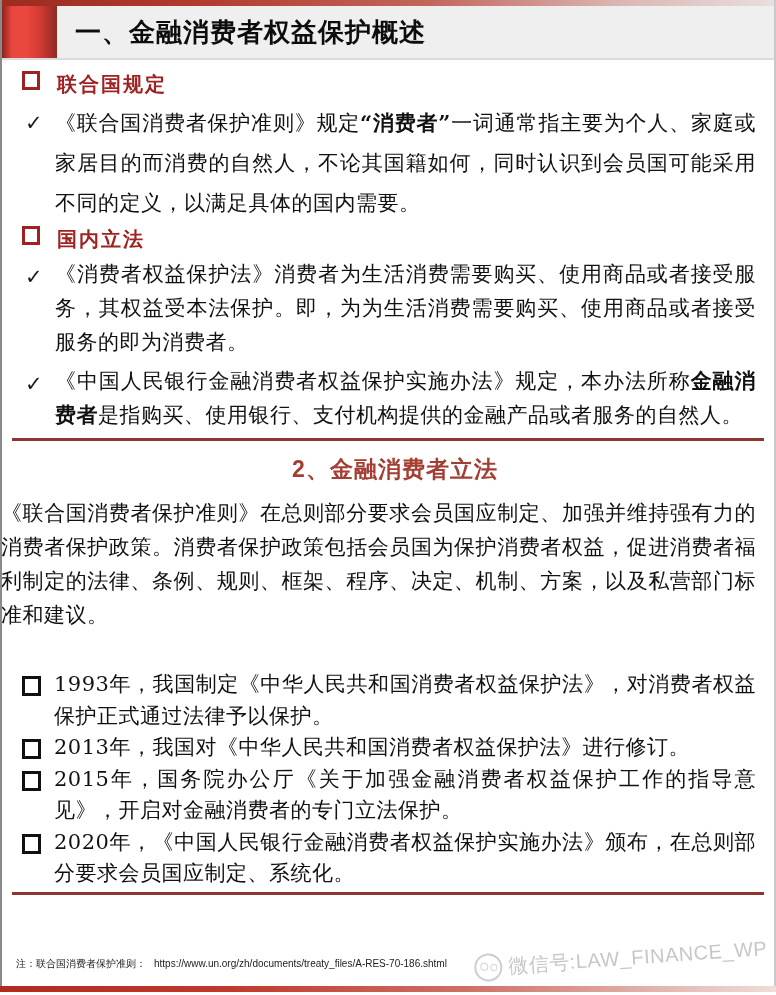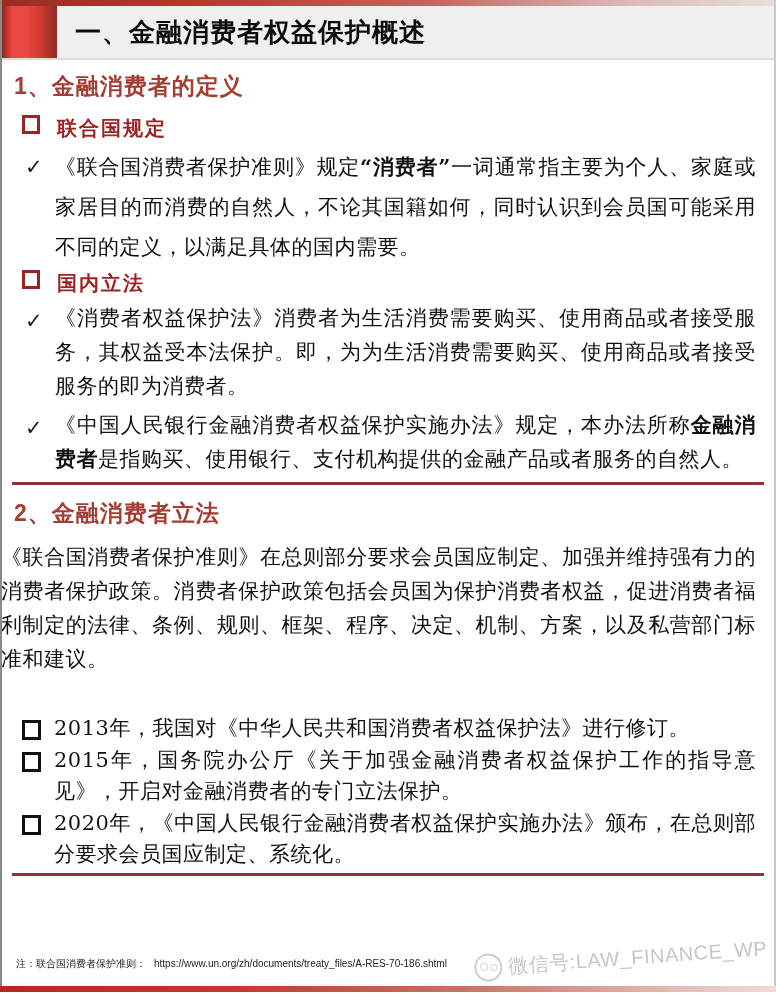--- a/index.html
+++ b/index.html
@@ -40,21 +40,21 @@
     font-family:"Liberation Sans", sans-serif;
     font-weight:bold;font-size:26px;color:#0d0d0d;letter-spacing:1px;
   }
   
   .content{position:absolute;top:58px;left:0;width:776px;}
   .h-red{
     font-family:"Liberation Sans", sans-serif;
     font-weight:bold;font-size:23px;color:#A43E32;
     margin:13px 0 0 14px;line-height:31px;letter-spacing:1px;
   }
-  .h2-red{}
+  .h2-red{text-align:center;}
   .subhead{
     display:flex;align-items:flex-start;margin:13px 0 0 22px;height:27px;
   }
   .subhead .sq{
     width:12px;height:13px;border:3px solid #9E2222;margin-right:17px;flex:0 0 auto;
   }
   .subhead .lbl{
     font-size:20px;font-weight:bold;color:#9E2222;letter-spacing:2px;
   }
   .check-item{
@@ -120,21 +120,20 @@
 
   <div class="top-bar"></div>
 
   <div class="header">
     <div class="header-accent"></div>
     <div class="header-title">一、金融消费者权益保护概述</div>
   </div>
 
   <div class="content">
 
-    <div class="h-red">1、金融消费者的定义</div>
 
     <div class="subhead">
       <span class="sq"></span>
       <span class="lbl">联合国规定</span>
     </div>
 
     <div class="check-item">
       <span class="mark">✓</span>
       <div class="txt"><span>《联合国消费者保护准则》规定</span><b>“消费者”</b><span>一词通常指主要为个人、家庭或家居目的而消费的自然人，不论其国籍如何，同时认识到会员国可能采用不同的定义，以满足具体的国内需要。</span></div>
     </div>
@@ -156,20 +155,24 @@
 
     <div class="divider"></div>
 
     <div class="h-red h2-red">2、金融消费者立法</div>
 
     <div class="intro">《联合国消费者保护准则》在总则部分要求会员国应制定、加强并维持强有力的消费者保护政策。消费者保护政策包括会员国为保护消费者权益，促进消费者福利制定的法律、条例、规则、框架、程序、决定、机制、方案，以及私营部门标准和建议。</div>
 
     <div class="timeline">
       <div class="tl-item">
         <span class="sq"></span>
+        <div class="txt">1993年，我国制定《中华人民共和国消费者权益保护法》，对消费者权益保护正式通过法律予以保护。</div>
+      </div>
+      <div class="tl-item">
+        <span class="sq"></span>
         <div class="txt">2013年，我国对《中华人民共和国消费者权益保护法》进行修订。</div>
       </div>
       <div class="tl-item">
         <span class="sq"></span>
         <div class="txt">2015年，国务院办公厅《关于加强金融消费者权益保护工作的指导意见》，开启对金融消费者的专门立法保护。</div>
       </div>
       <div class="tl-item">
         <span class="sq"></span>
         <div class="txt">2020年，《中国人民银行金融消费者权益保护实施办法》颁布，在总则部分要求会员国应制定、系统化。</div>
       </div>

